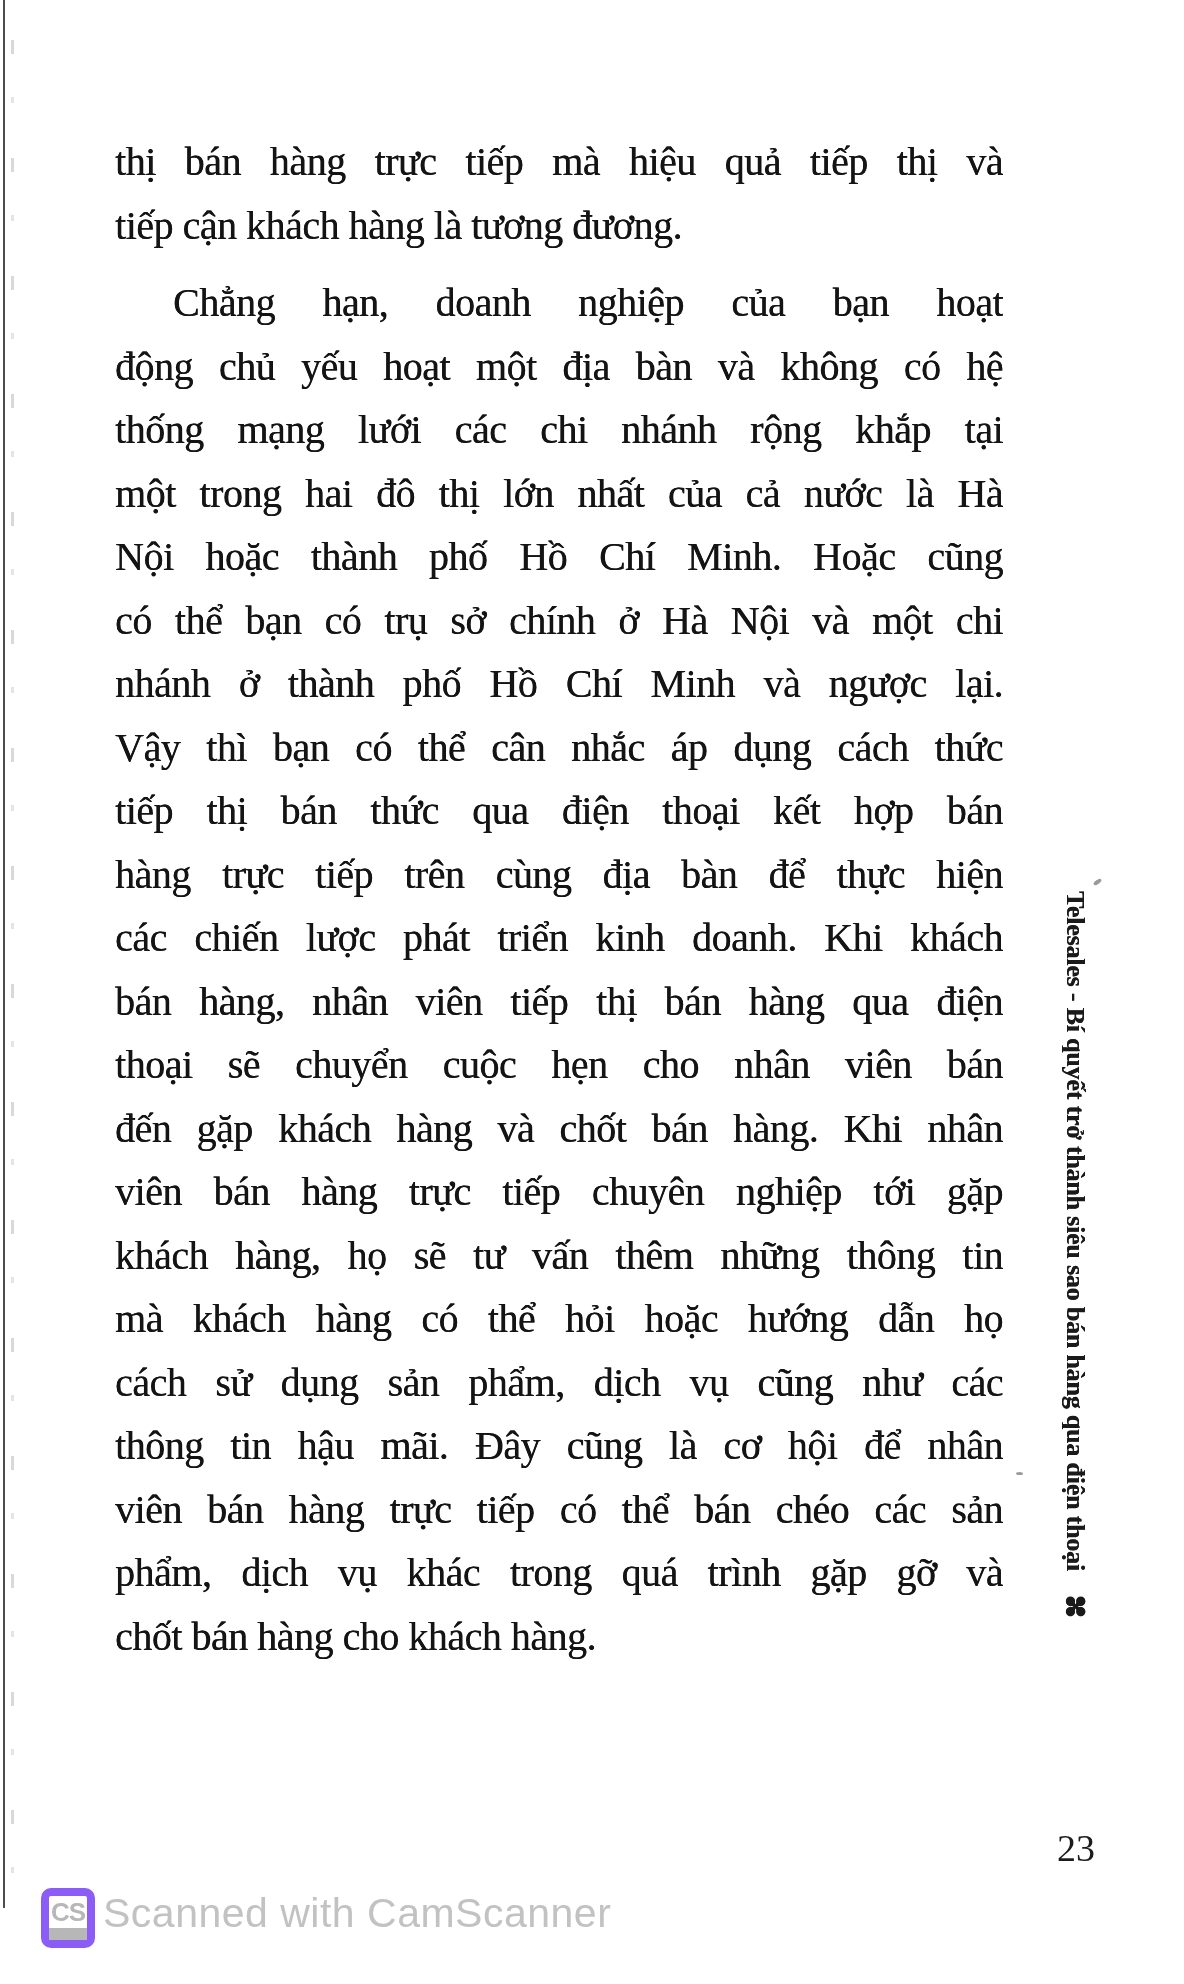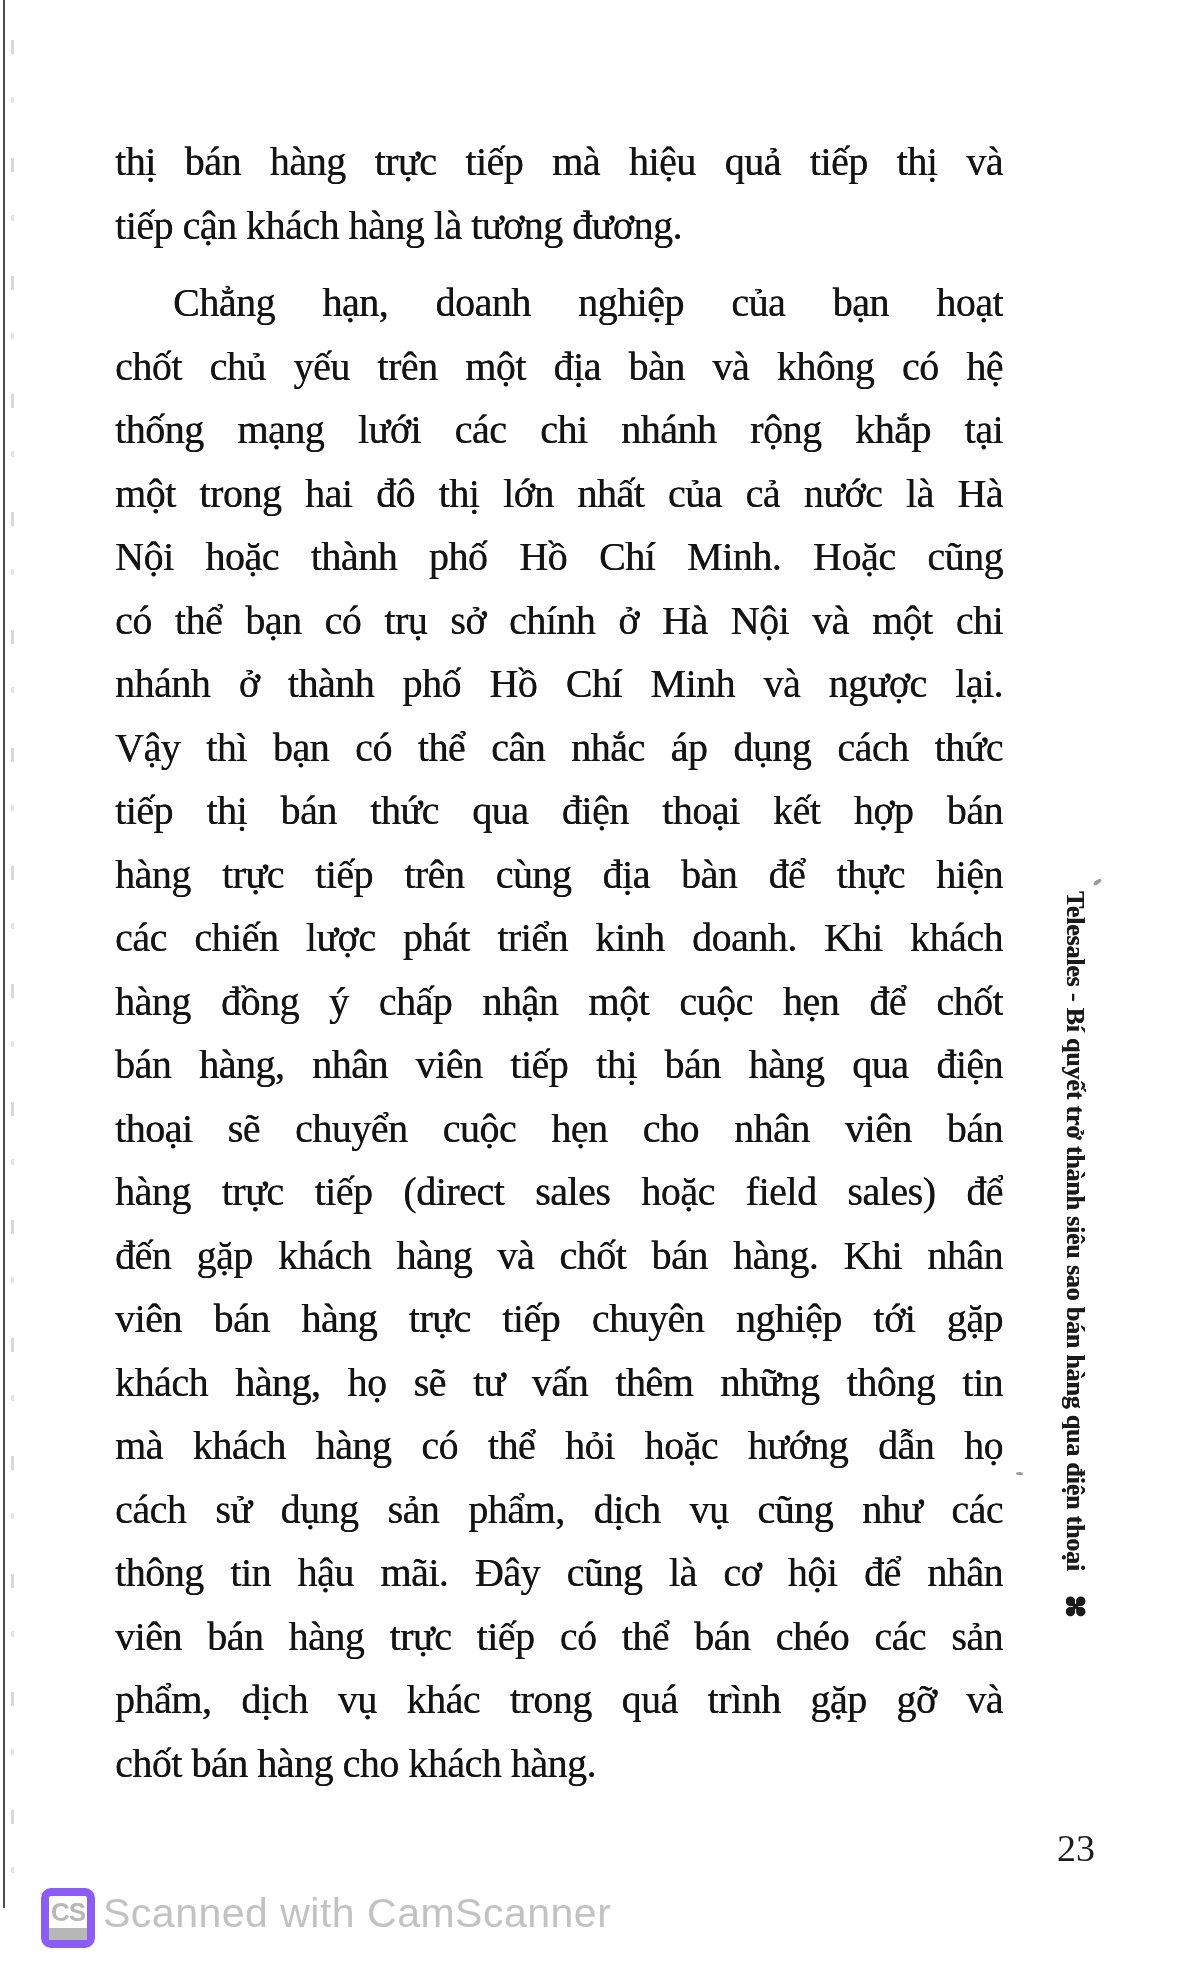--- a/index.html
+++ b/index.html
@@ -82,34 +82,32 @@
 <div class="speck speck1"></div>
 <div class="speck speck2"></div>
 
 <div class="body-text">
     <div class="para">
       <div class="line">thị bán hàng trực tiếp mà hiệu quả tiếp thị và</div>
       <div class="line last">tiếp cận khách hàng là tương đương.</div>
     </div>
     <div class="para indent">
       <div class="line">Chẳng hạn, doanh nghiệp của bạn hoạt</div>
-      <div class="line">chốt chủ yếu trên một địa bàn và không có hệ</div>
+      <div class="line">động chủ yếu hoạt một địa bàn và không có hệ</div>
       <div class="line">thống mạng lưới các chi nhánh rộng khắp tại</div>
       <div class="line">một trong hai đô thị lớn nhất của cả nước là Hà</div>
       <div class="line">Nội hoặc thành phố Hồ Chí Minh. Hoặc cũng</div>
       <div class="line">có thể bạn có trụ sở chính ở Hà Nội và một chi</div>
       <div class="line">nhánh ở thành phố Hồ Chí Minh và ngược lại.</div>
       <div class="line">Vậy thì bạn có thể cân nhắc áp dụng cách thức</div>
       <div class="line">tiếp thị bán thức qua điện thoại kết hợp bán</div>
       <div class="line">hàng trực tiếp trên cùng địa bàn để thực hiện</div>
       <div class="line">các chiến lược phát triển kinh doanh. Khi khách</div>
-      <div class="line">hàng đồng ý chấp nhận một cuộc hẹn để chốt</div>
       <div class="line">bán hàng, nhân viên tiếp thị bán hàng qua điện</div>
       <div class="line">thoại sẽ chuyển cuộc hẹn cho nhân viên bán</div>
-      <div class="line">hàng trực tiếp (direct sales hoặc field sales) để</div>
       <div class="line">đến gặp khách hàng và chốt bán hàng. Khi nhân</div>
       <div class="line">viên bán hàng trực tiếp chuyên nghiệp tới gặp</div>
       <div class="line">khách hàng, họ sẽ tư vấn thêm những thông tin</div>
       <div class="line">mà khách hàng có thể hỏi hoặc hướng dẫn họ</div>
       <div class="line">cách sử dụng sản phẩm, dịch vụ cũng như các</div>
       <div class="line">thông tin hậu mãi. Đây cũng là cơ hội để nhân</div>
       <div class="line">viên bán hàng trực tiếp có thể bán chéo các sản</div>
       <div class="line">phẩm, dịch vụ khác trong quá trình gặp gỡ và</div>
       <div class="line last">chốt bán hàng cho khách hàng.</div>
     </div>

